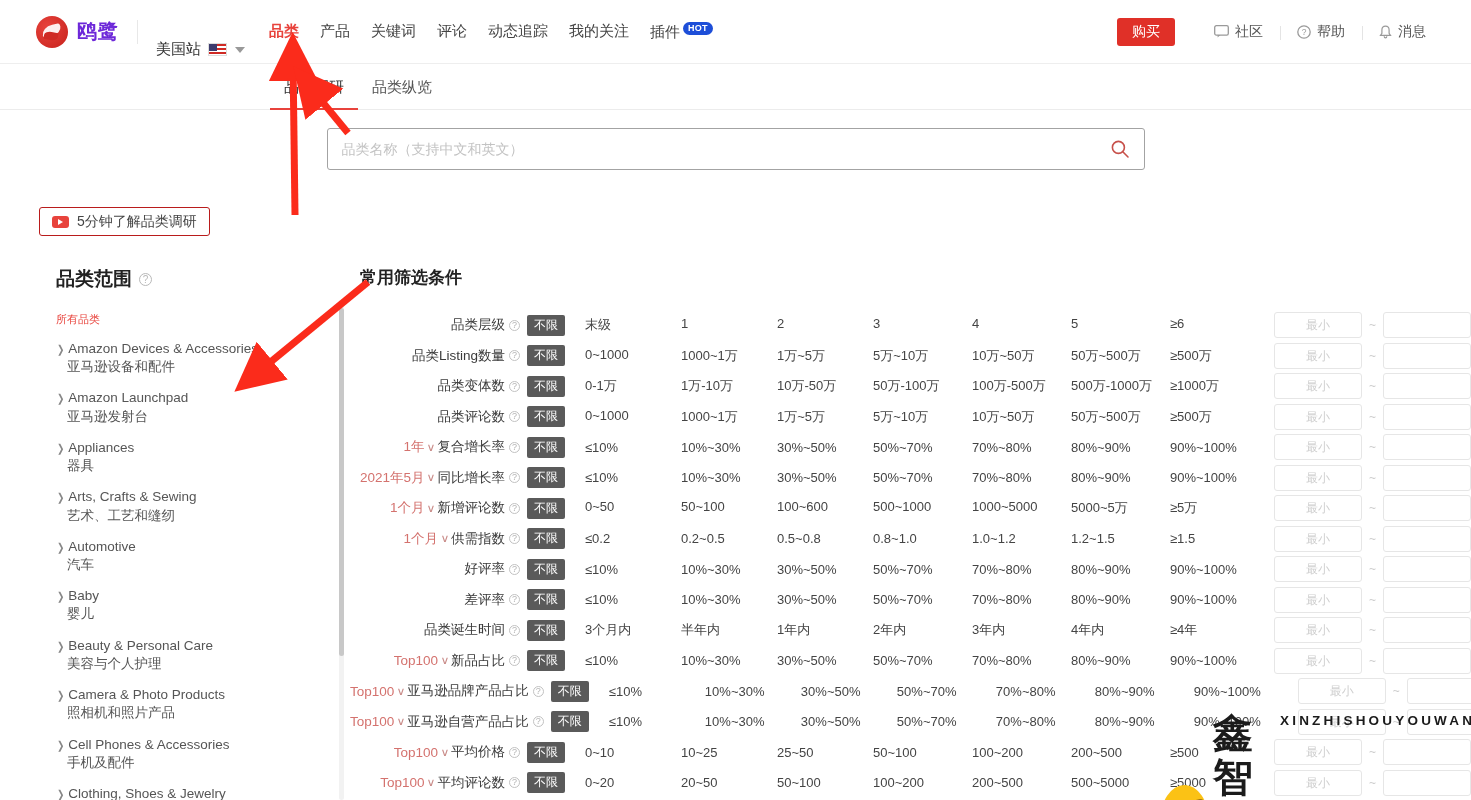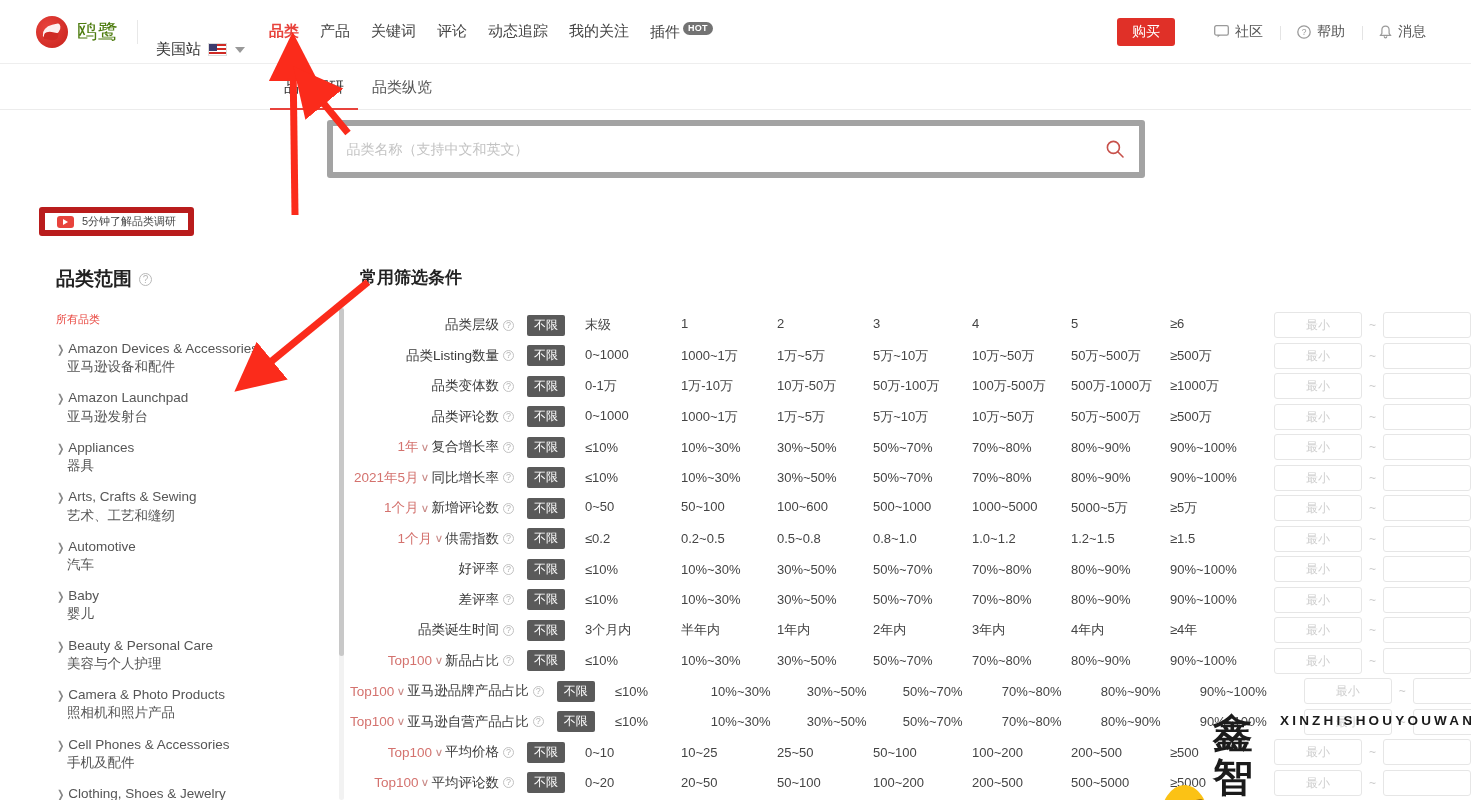--- a/index.html
+++ b/index.html
@@ -35,21 +35,21 @@
     opacity: .92;
   }
   .logo-mark::after {
     content: ""; position: absolute; left: 8px; top: 16px;
     width: 14px; height: 8px;
     background: #cf2a24;
     border-radius: 50% 5% 50% 10%;
     transform: rotate(10deg);
   }
   .logo-text {
-    margin-left: 9px; font-size: 20px; font-weight: 400; color: #4d7c0f;
+    margin-left: 9px; font-size: 20px; font-weight: 700; color: #6d28d9;
     letter-spacing: 1px;
   }
   .nav-divider { width: 1px; height: 24px; background: #e8e8e8; margin: 0 18px; }
   .site-sel { display: flex; align-items: center; font-size: 15px; color: #333; cursor: pointer; margin-top: 36px; }
   .flag {
     width: 19px; height: 13px; margin-left: 7px;
     background:
       repeating-linear-gradient(to bottom, #cf2a24 0 1.9px, #fff 1.9px 3.8px);
     border: 1px solid #ddd; position: relative;
   }
@@ -63,21 +63,21 @@
     border-top: 6px solid #999;
   }
   .nav-links { display: flex; align-items: center; margin-left: 22px; gap: 17px; }
   .nav-link {
     font-size: 15px; color: #444; cursor: pointer; position: relative;
     padding: 4px 2px; white-space: nowrap;
   }
   .nav-link.active { color: #e8433c; font-weight: bold; }
   .hot-badge {
     display: inline-block; vertical-align: super;
-    background: #737373; color: #fff; font-size: 9px; font-weight: 700;
+    background: #1d4ed8; color: #fff; font-size: 9px; font-weight: 700;
     border-radius: 7px; padding: 1px 5px; margin-left: 3px;
     letter-spacing: .3px; line-height: 11px;
   }
   .nav-right {
     margin-left: auto; margin-right: 28px;
     display: flex; align-items: center; gap: 0;
   }
   .buy-btn {
     background: #e03028; color: #fff; font-size: 14px;
     padding: 5px 15px; border-radius: 3px; cursor: pointer; margin-right: 22px;
@@ -104,36 +104,36 @@
   }
   .tab.active { color: #333; }
   .tab.active::after {
     content: ""; position: absolute; left: 0; right: 0; bottom: -1px;
     height: 2px; background: #e8433c;
   }
 
   
   .search-zone { height: 78px; display: flex; align-items: center; justify-content: center; }
   .search-box {
-    width: 818px; height: 58px; border: 6px solid #a3a3a3; border-radius: 3px;
+    width: 818px; height: 42px; border: 1px solid #a3a3a3; border-radius: 3px;
     display: flex; align-items: center; padding: 0 14px; background: #fff;
   }
   .search-input {
     flex: 1; border: none; outline: none; font-size: 14px; color: #333;
     font-family: "Liberation Sans", "DejaVu Sans", sans-serif; background: transparent;
   }
   .search-input::placeholder { color: #c3c3c3; }
   .search-icon { color: #d04a44; cursor: pointer; display: flex; }
 
   
   .video-btn {
     position: absolute; left: 39px; top: 207px;
-    border: 6px solid #b91c1c; border-radius: 3px; background: #fff;
+    border: 1px solid #b91c1c; border-radius: 3px; background: #fff;
     height: 29px; display: flex; align-items: center; padding: 0 12px;
-    font-size: 11px; color: #444; cursor: pointer;
+    font-size: 14px; color: #444; cursor: pointer;
   }
   .yt-icon {
     width: 17px; height: 12px; background: #e8433c; border-radius: 3px;
     margin-right: 8px; position: relative;
   }
   .yt-icon::after {
     content: ""; position: absolute; left: 6px; top: 3px;
     border-left: 5px solid #fff;
     border-top: 3px solid transparent; border-bottom: 3px solid transparent;
   }
@@ -182,21 +182,21 @@
   .fsel .vcaret {
     display: inline-block; margin: 0 2px 0 3px; color: #c98b88; font-size: 11px;
     transform: scaleX(1.1);
   }
   .fhelp {
     display: inline-block; width: 11px; height: 11px; border: 1px solid #c2c2c2;
     border-radius: 50%; color: #b4b4b4; font-size: 9px; line-height: 9px;
     text-align: center; margin-left: 4px; cursor: pointer;
   }
   .fbadge {
-    margin-left: 13px; background: #5a5a5a; color: #fff; font-size: 12px;
+    margin-left: 7px; background: #5a5a5a; color: #fff; font-size: 12px;
     border-radius: 2px; padding: 2px 7px; cursor: pointer; flex: none;
   }
   .fopts { display: flex; margin-left: 20px; }
   .fopt {
     font-size: 13px; color: #444; cursor: pointer; flex: none;
     white-space: nowrap;
   }
   .fopt.w1 { width: 96px; }
   .fopt.w2 { width: 96px; }
   .fopt.w3 { width: 96px; }

